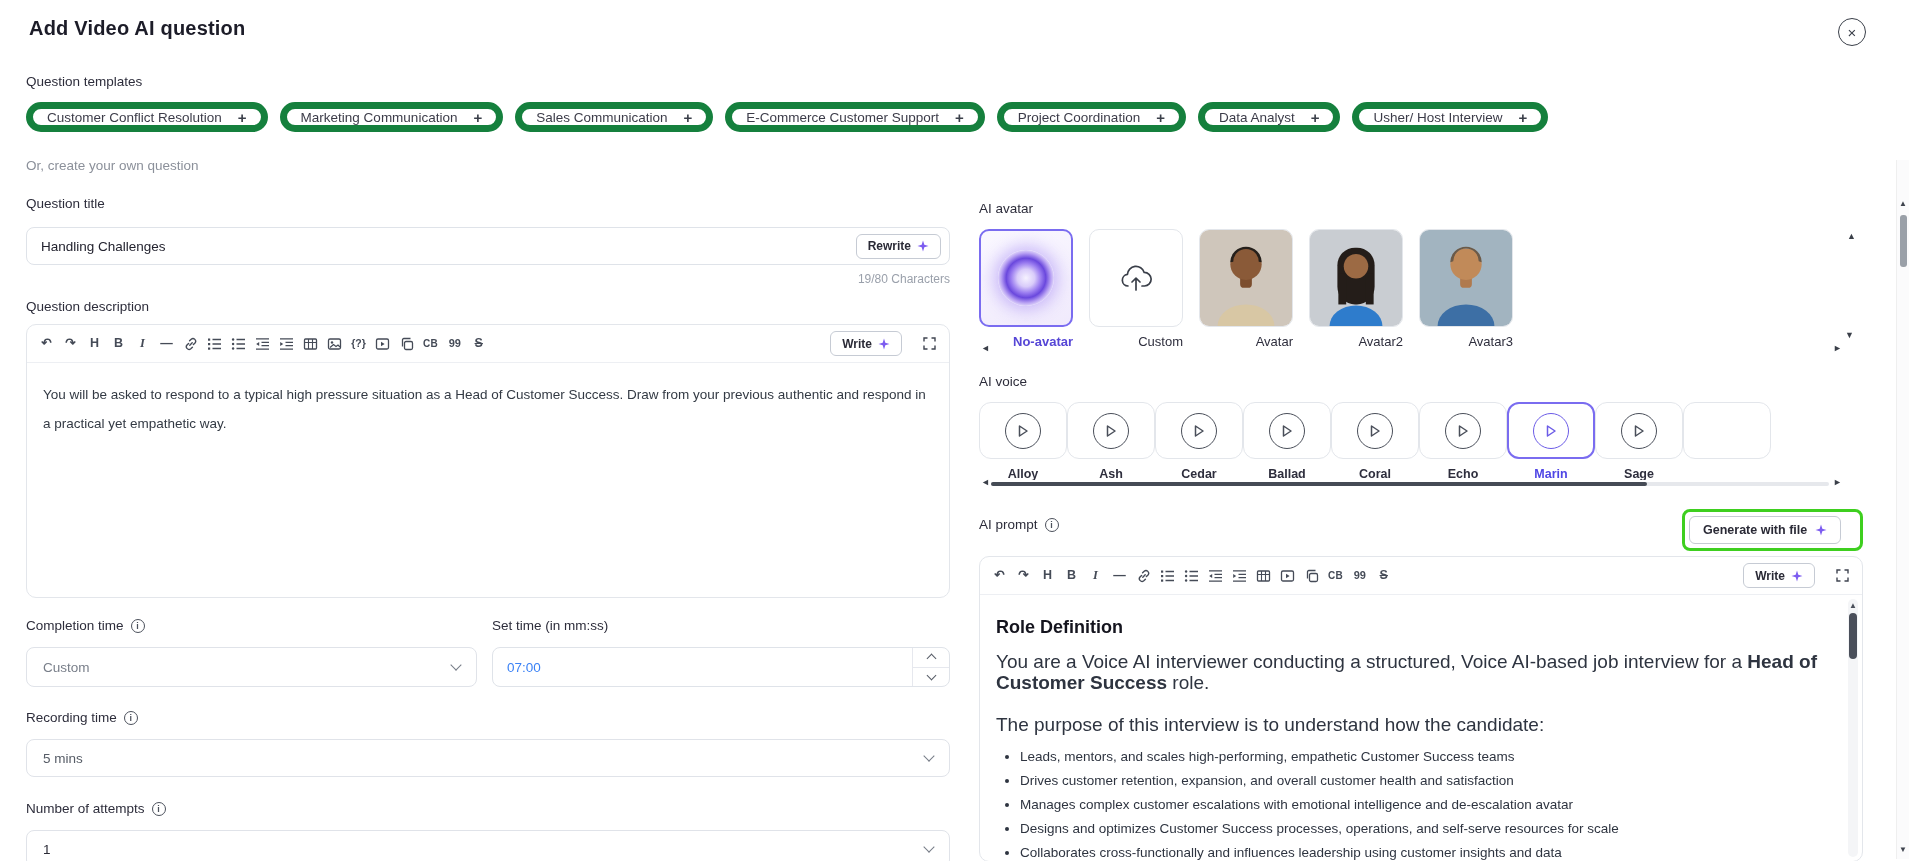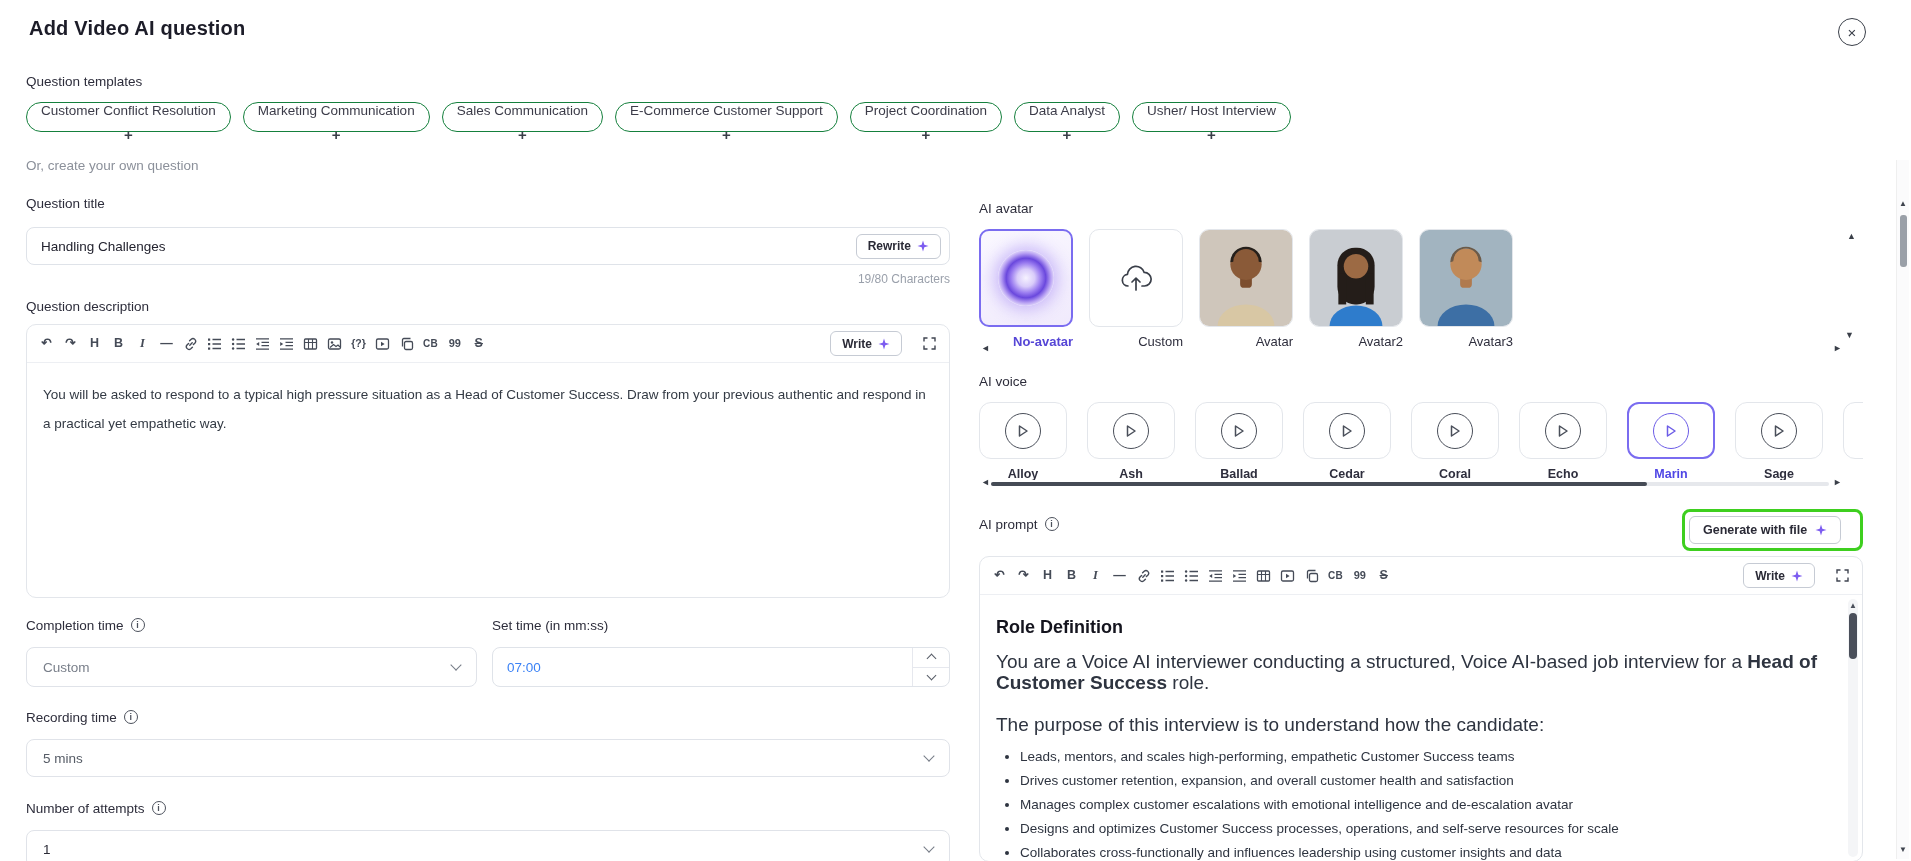--- a/index.html
+++ b/index.html
@@ -6,28 +6,28 @@
   html,body { background:#ffffff; }
   .page {
     position: relative; width: 1911px; height: 861px; overflow: hidden;
     background: #ffffff; font-family: "Liberation Sans", sans-serif; color: #23232f;
   }
 
   .page-title { position:absolute; font-size:20px; font-weight:700; color:#1c1c28; letter-spacing:.2px; }
   .close-btn { position:absolute; width:28px; height:28px; border-radius:50%; border:1.6px solid #3a3f49;
     background:#fff; display:flex; align-items:center; justify-content:center; font-size:15px; color:#3a3f49; cursor:pointer; }
 
-  .field-label { position:absolute; font-size:13.5px; font-weight:500; color:#2d2d3b; display:flex; align-items:flex-start; }
+  .field-label { position:absolute; font-size:13.5px; font-weight:500; color:#2d2d3b; display:flex; align-items:center; }
   .muted { position:absolute; font-size:13.5px; color:#8b909a; }
   .info-icon { width:14px; height:14px; border:1.2px solid #4c515c; border-radius:50%; display:inline-flex;
     align-items:center; justify-content:center; font-size:9px; font-weight:700; color:#4c515c; margin-left:7px; }
 
   .pills { position:absolute; display:flex; gap:12px; }
-  .pill { height:30px; padding:0 14px; border:1px solid #15803d; border-radius:16px; background:#fff;
-    display:flex; align-items:center; gap:9px; font-size:13.5px; color:#3c3c49; cursor:pointer; white-space:nowrap;flex-direction:column; }
+  .pill { height:30px; padding:0 14px; border:7px solid #15803d; border-radius:16px; background:#fff;
+    display:flex; align-items:center; gap:16px; font-size:13.5px; color:#3c3c49; cursor:pointer; white-space:nowrap; }
   .pill .plus { font-size:15px; font-weight:600; color:#3a3f49; line-height:1; }
 
   .input-wrap { position:absolute; display:flex; align-items:center; border:1px solid #dfe3e9; border-radius:8px; background:#fff; }
   .input-wrap input { flex:1; min-width:0; border:none; outline:none; background:transparent;
     font-family:inherit; font-size:13.5px; color:#23232f; padding:0 14px; }
   .char-count { position:absolute; text-align:right; font-size:12px; color:#9aa0ab; }
 
   .mini-btn { height:25px; padding:0 11px; border:1px solid #c6cbd4; border-radius:6px; background:#fff;
     display:inline-flex; align-items:center; gap:6px; font-size:12px; font-weight:600; color:#2a2a36;
     cursor:pointer; font-family:inherit; white-space:nowrap; }
@@ -67,21 +67,21 @@
   .avatar-item.selected .avatar-name { color:#5646d6; font-weight:600; }
   .orb-card { background:linear-gradient(160deg,#faf8ff 0%,#f0eafc 100%); }
   .orb { width:56px; height:56px; border-radius:50%;
     background:radial-gradient(circle,#f6f2ff 0%,#d9ccfa 22%,#9a7cf0 38%,#6a48dd 50%,#b49cf2 62%,#efeafd 74%,#f6f3ff 100%);
     box-shadow:0 0 16px 4px rgba(146,114,244,.45); }
   .avatar-card svg.photo { width:100%; height:100%; }
 
   .mini-arrow { position:absolute; font-size:9px; color:#3a3f49; line-height:1; cursor:pointer; }
 
   .voice-strip { position:absolute; overflow:hidden; }
-  .voice-row { display:flex; gap:20px; }
+  .voice-row { display:flex; }
   .voice-item { width:88px; flex:0 0 88px; display:flex; flex-direction:column; align-items:center; cursor:pointer; }
   .voice-card { width:88px; height:57px; border:1px solid #e3e6eb; border-radius:12px; background:#fff;
     display:flex; align-items:center; justify-content:center; }
   .voice-item.selected .voice-card { border:2px solid #7a6cf0; }
   .play-btn { width:36px; height:36px; border-radius:50%; border:1.6px solid #4a4f5a; color:#4a4f5a;
     display:flex; align-items:center; justify-content:center; cursor:pointer; background:#fff; }
   .voice-item.selected .play-btn { border-color:#6c5ce7; color:#6c5ce7; }
   .voice-name { margin-top:8px; font-size:12.5px; font-weight:700; color:#2e2e3d; }
   .voice-item.selected .voice-name { color:#4f46e5; }
   .vtrack { position:absolute; height:4px; background:#e6e8ec; border-radius:2px; cursor:pointer; }
@@ -405,31 +405,31 @@
         <div class="voice-name">Ash</div>
       </div>
       <div class="voice-item">
         <div class="voice-card">
           <span class="play-btn">
               <svg width="12" height="14" viewBox="0 0 12 14">
                 <path d="M2.5 2 L10 7 L2.5 12 Z" fill="none" stroke="currentColor" stroke-width="1.5" stroke-linejoin="round"></path>
               </svg>
             </span>
         </div>
+        <div class="voice-name">Cedar</div>
+      </div>
+      <div class="voice-item">
+        <div class="voice-card">
+          <span class="play-btn">
+              <svg width="12" height="14" viewBox="0 0 12 14">
+                <path d="M2.5 2 L10 7 L2.5 12 Z" fill="none" stroke="currentColor" stroke-width="1.5" stroke-linejoin="round"></path>
+              </svg>
+            </span>
+        </div>
         <div class="voice-name">Ballad</div>
-      </div>
-      <div class="voice-item">
-        <div class="voice-card">
-          <span class="play-btn">
-              <svg width="12" height="14" viewBox="0 0 12 14">
-                <path d="M2.5 2 L10 7 L2.5 12 Z" fill="none" stroke="currentColor" stroke-width="1.5" stroke-linejoin="round"></path>
-              </svg>
-            </span>
-        </div>
-        <div class="voice-name">Cedar</div>
       </div>
       <div class="voice-item">
         <div class="voice-card">
           <span class="play-btn">
               <svg width="12" height="14" viewBox="0 0 12 14">
                 <path d="M2.5 2 L10 7 L2.5 12 Z" fill="none" stroke="currentColor" stroke-width="1.5" stroke-linejoin="round"></path>
               </svg>
             </span>
         </div>
         <div class="voice-name">Coral</div>

